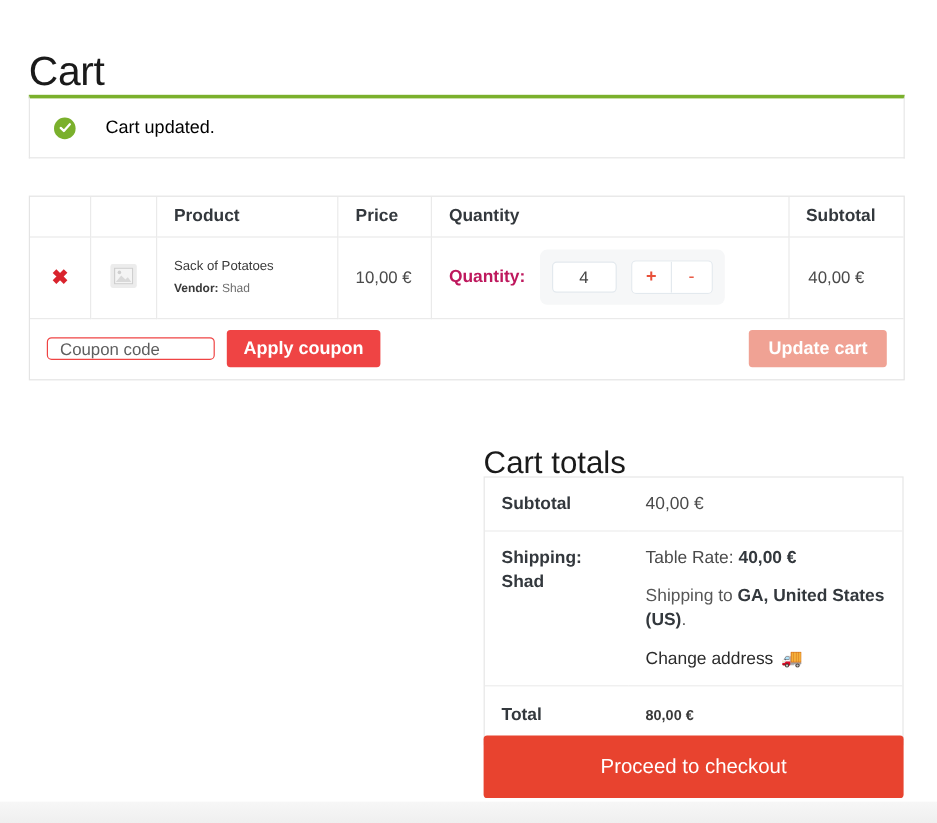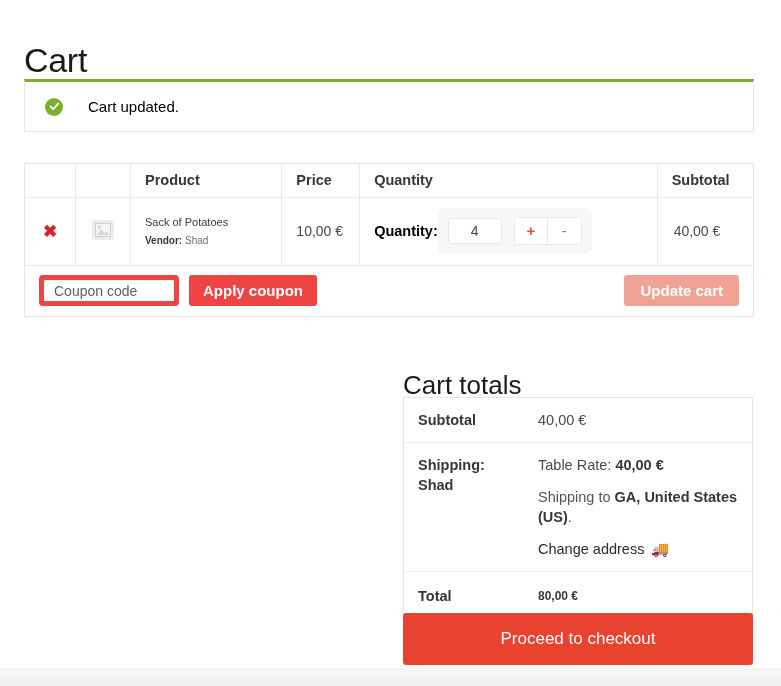--- a/index.html
+++ b/index.html
@@ -122,21 +122,21 @@
 
   .product-name { font-size: 11px; color: #3a3a3a; line-height: 18px; }
   .product-vendor { font-size: 10px; color: #6d6d6d; line-height: 19px; }
   .product-vendor b { color: #3a3a3a; }
 
   .price-cell { font-size: 14.5px; color: #4a4a4a; }
   .subtotal-cell { font-size: 14.5px; color: #4a4a4a; padding-left: 16px !important; }
 
   
   .qty-wrap { display: flex; align-items: center; }
-  .qty-label { font-size: 14.5px; font-weight: bold; color: #000000; }
+  .qty-label { font-size: 14.5px; font-weight: bold; color: #be185d; margin-right: 12px; }
   .qty-group {
     display: flex;
     align-items: center;
     background: #f6f7f8;
     border-radius: 6px;
     padding: 9px 10px;
   }
   .qty-input {
     width: 54px;
     height: 26px;
@@ -181,22 +181,22 @@
   }
   .coupon-inner {
     display: flex;
     align-items: center;
     justify-content: space-between;
     width: 100%;
   }
   .coupon-left { display: flex; align-items: center; }
   .coupon-input {
     width: 140px;
-    height: 31px;
-    border: 5px solid #ef4444;
+    height: 19px;
+    border: 1px solid #ef4444;
     border-radius: 4px;
     padding: 0 10px;
     font-size: 14px;
     color: #555;
     font-family: "Liberation Sans", sans-serif;
     outline: none;
     background: #fff;
   }
   .coupon-input::placeholder { color: #5e5e5e; }
   .btn-apply {

